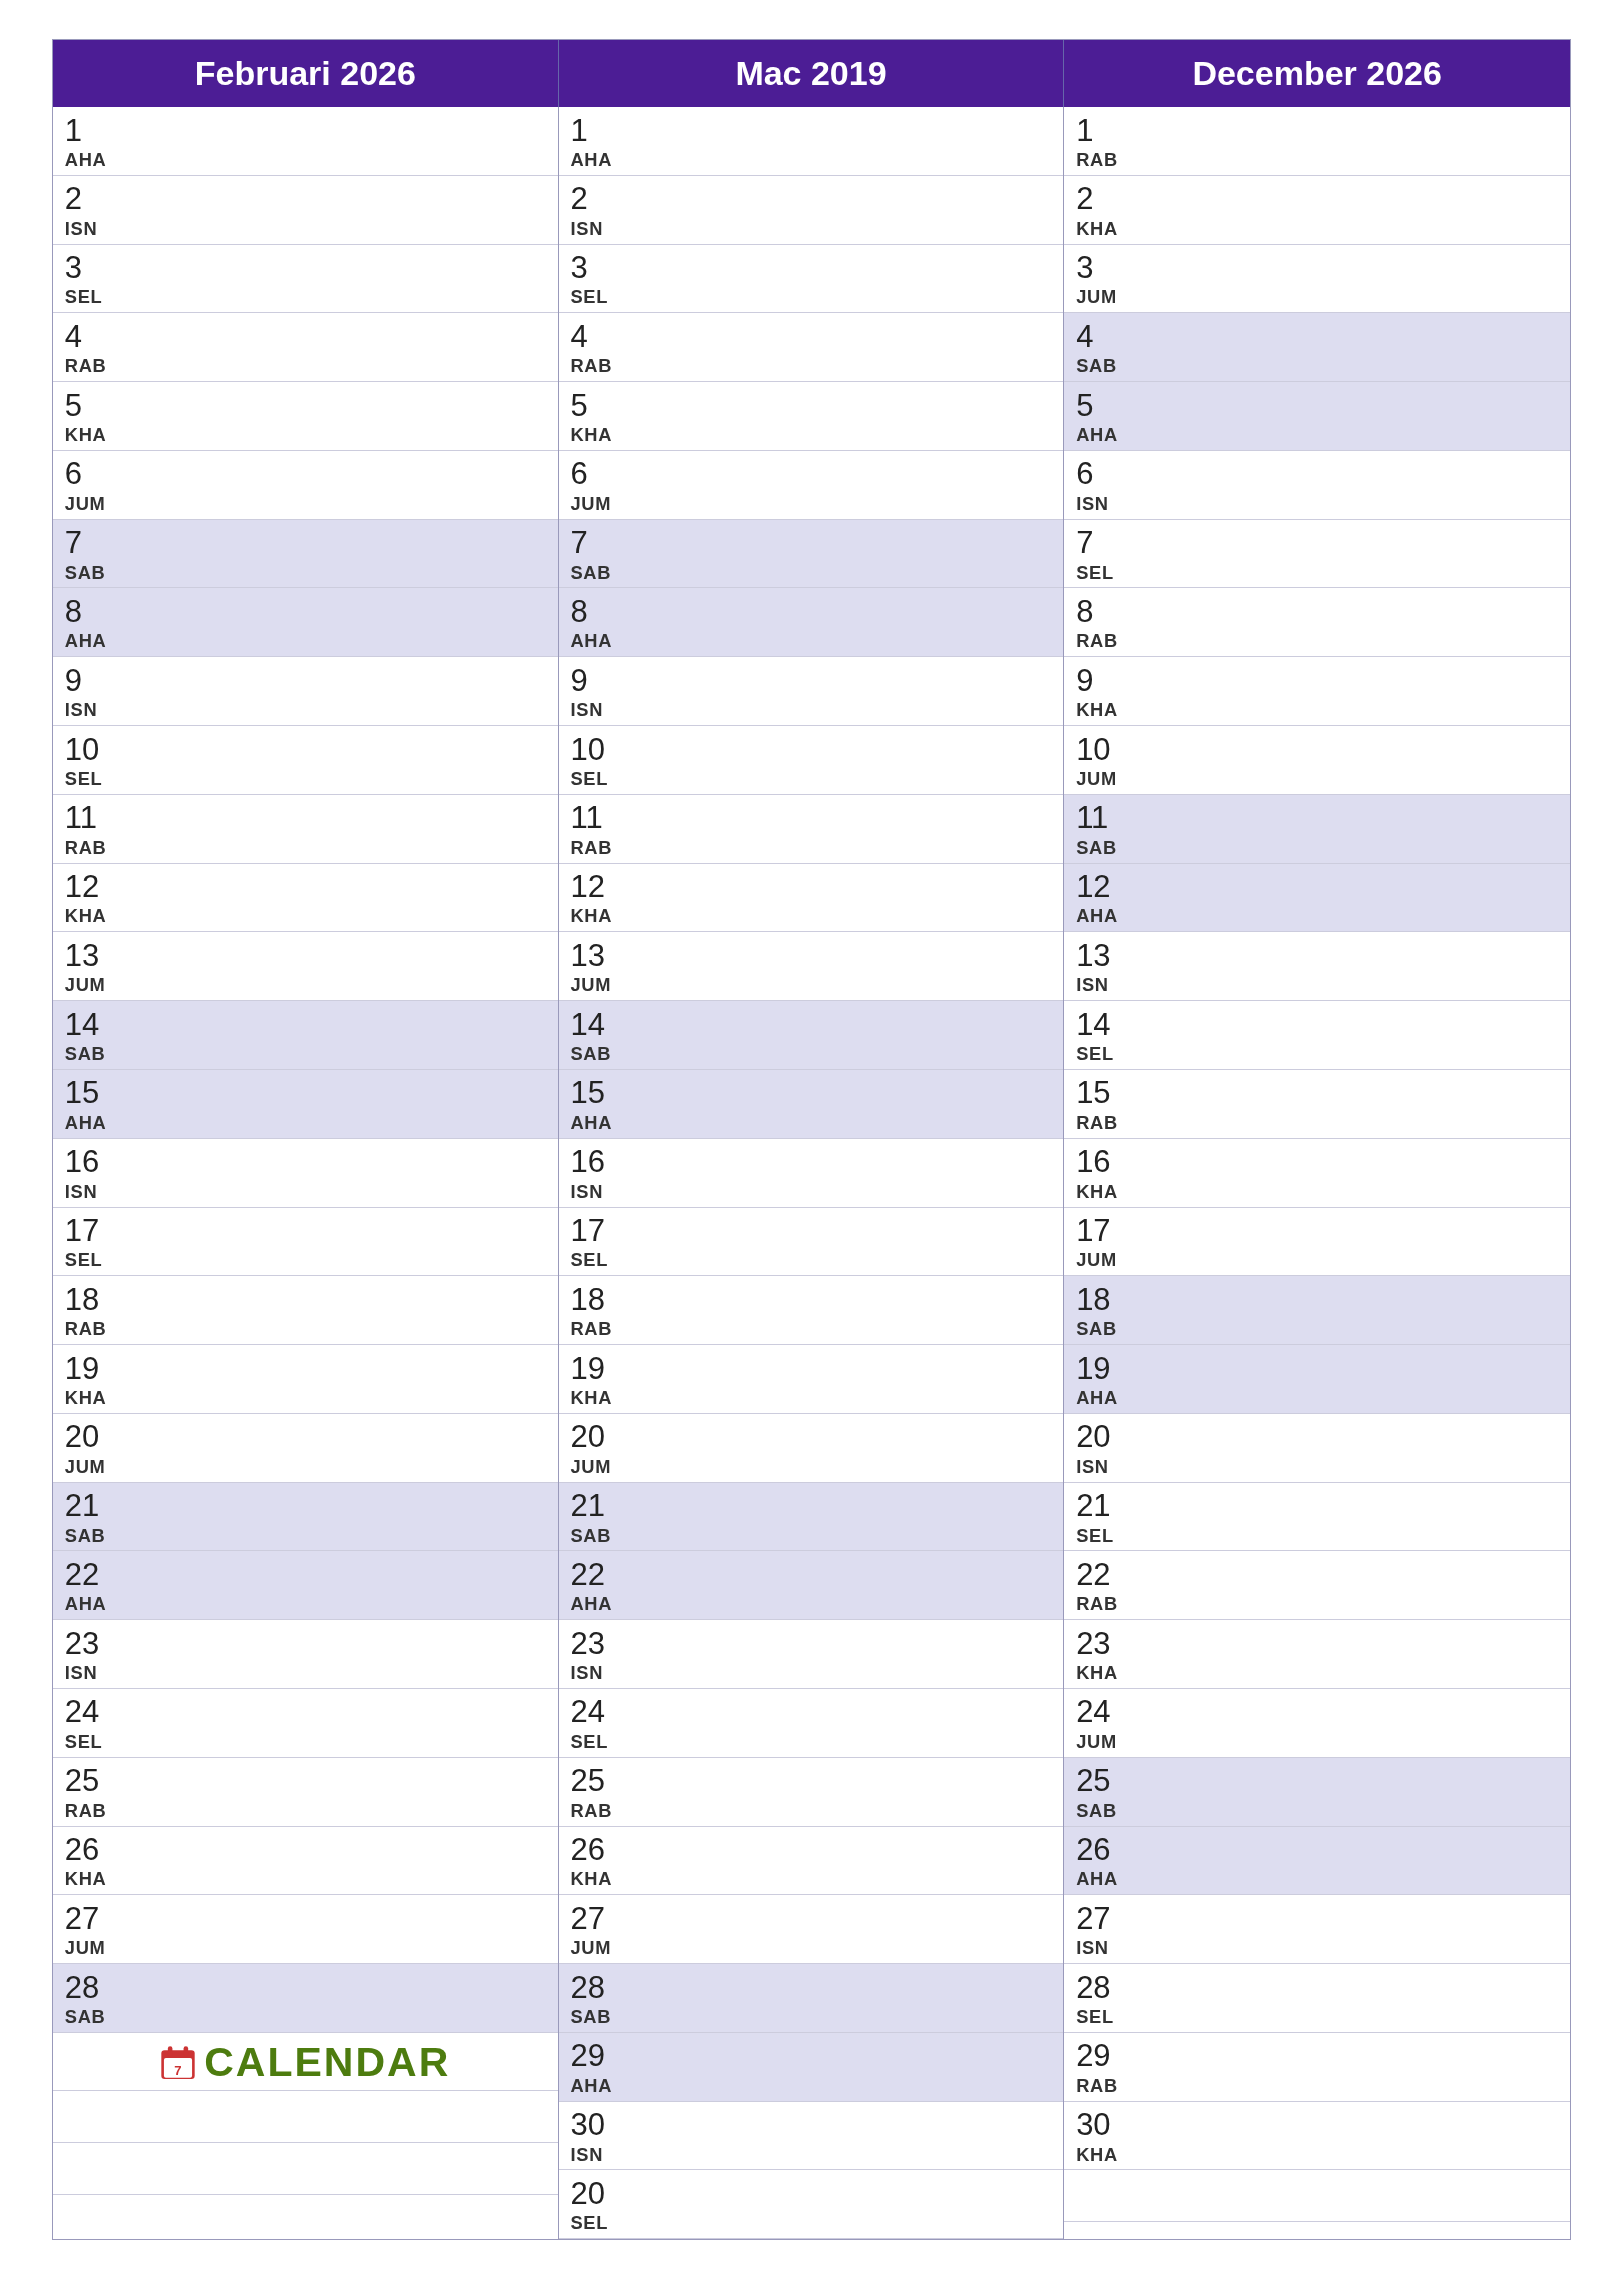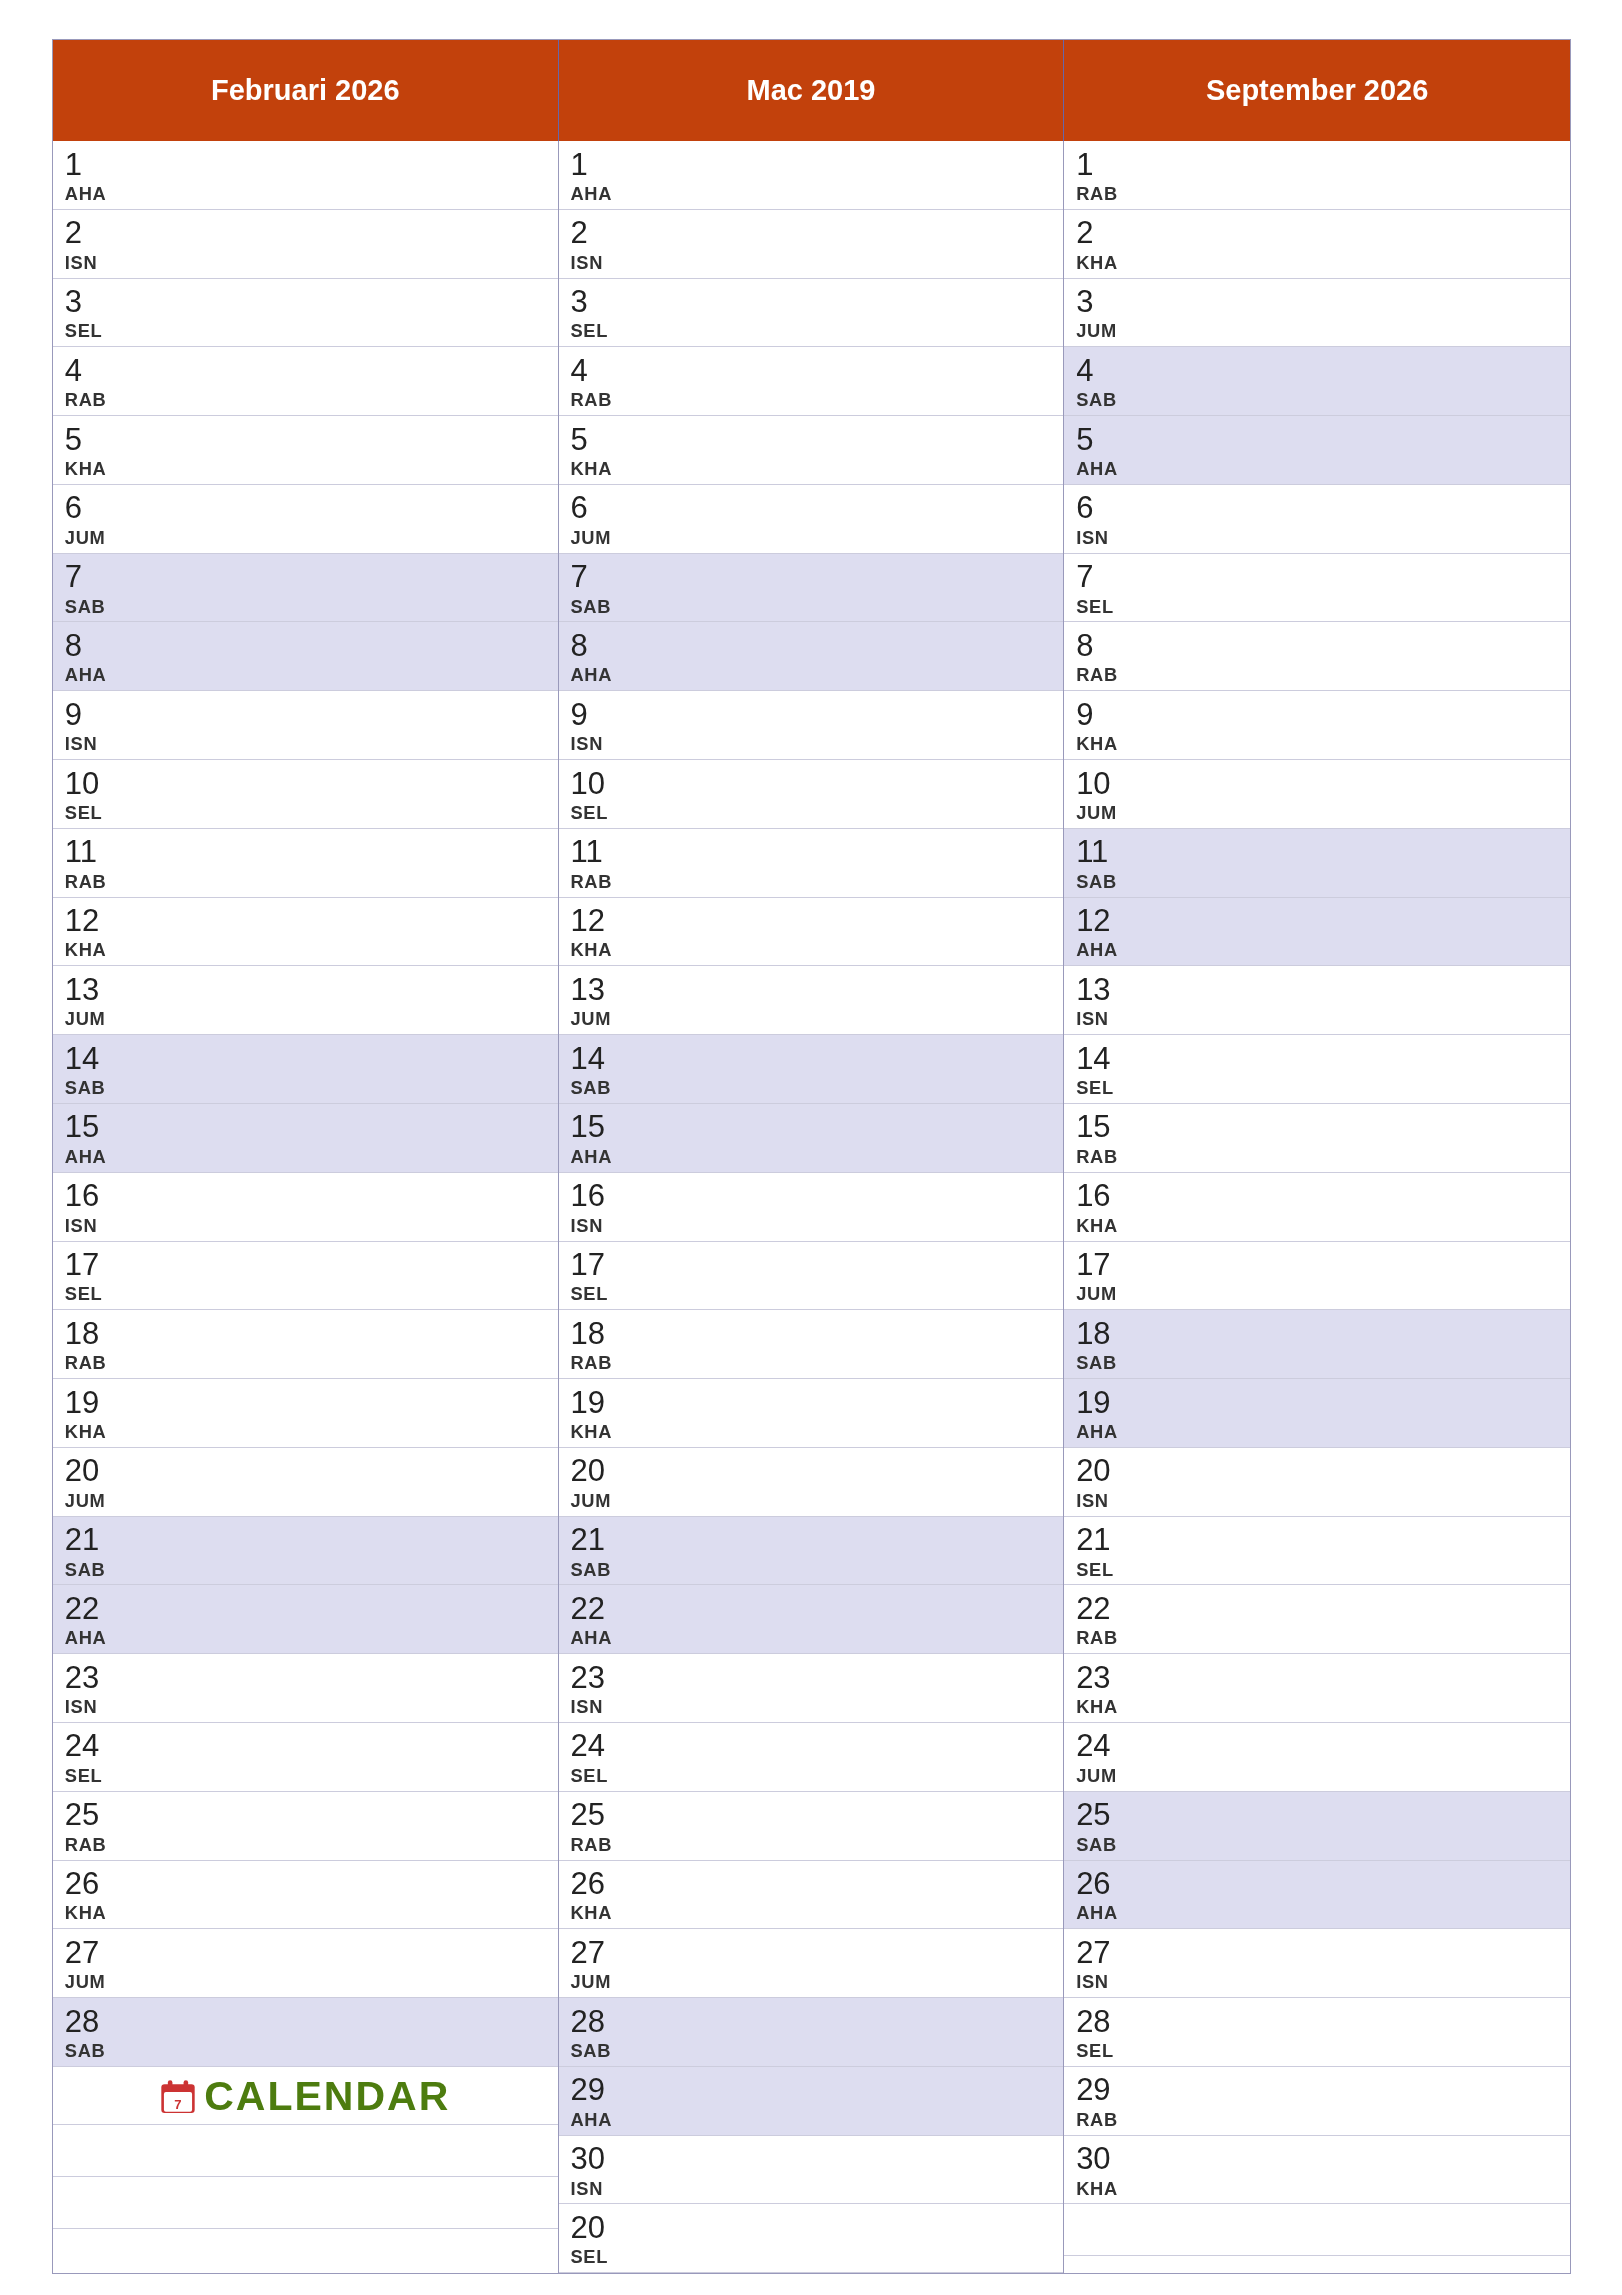--- a/index.html
+++ b/index.html
@@ -15,26 +15,26 @@
     }
     .calendar-container {
       width: 100%;
       border: 1.3px solid #9999bb;
     }
     .calendar-header {
       display: grid;
       grid-template-columns: 1fr 1fr 1fr;
     }
     .month-header {
-      background: #c2410c;
+      background: #4c1d95;
       color: #ffffff;
       text-align: center;
-      font-size: 29px;
+      font-size: 34px;
       font-weight: bold;
-      padding: 34px 13px;
+      padding: 14px 13px;
       border-right: 0.7px solid #6666aa;
     }
     .month-header:last-child { border-right: none; }
     .calendar-body {
       display: grid;
       grid-template-columns: 1fr 1fr 1fr;
     }
     .month-col {
       border-right: 0.7px solid #9999bb;
     }
@@ -69,21 +69,21 @@
       background: transparent;
     }
   </style>
 </head>
 <body>
 
 <div class="calendar-container">
   <div class="calendar-header">
     <div class="month-header">Februari 2026</div>
     <div class="month-header">Mac 2019</div>
-    <div class="month-header">September 2026</div>
+    <div class="month-header">December 2026</div>
   </div>
   <div class="calendar-body" id="calendar-body">
   <div class="month-col">
         <div class="day-row">
           <div class="day-number">1</div>
           <div class="day-name">AHA</div>
         </div>
         <div class="day-row">
           <div class="day-number">2</div>
           <div class="day-name">ISN</div>

